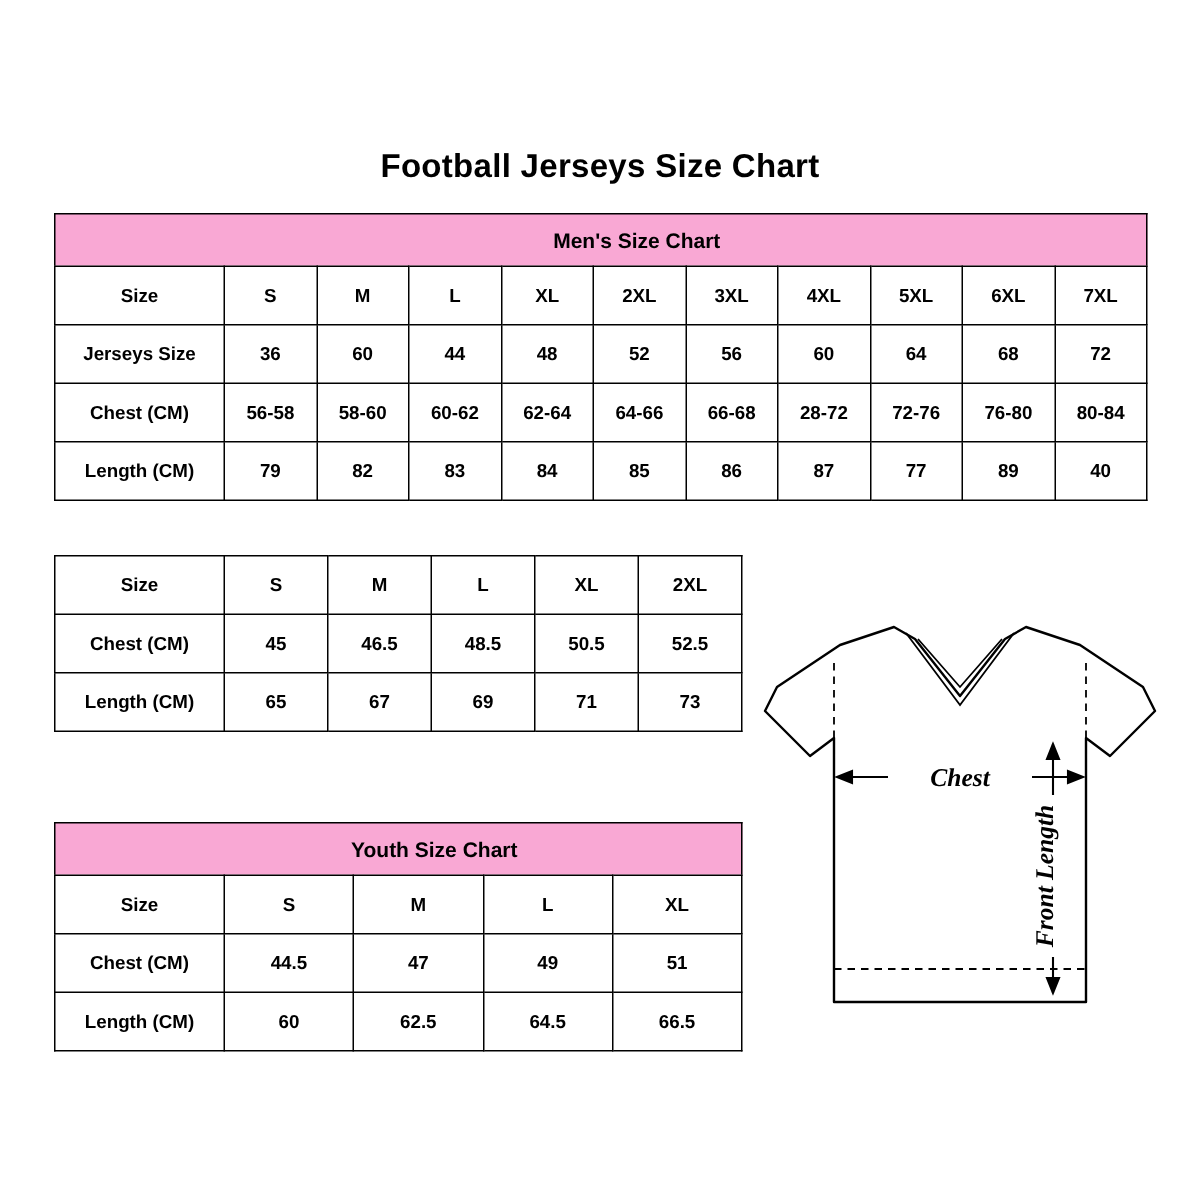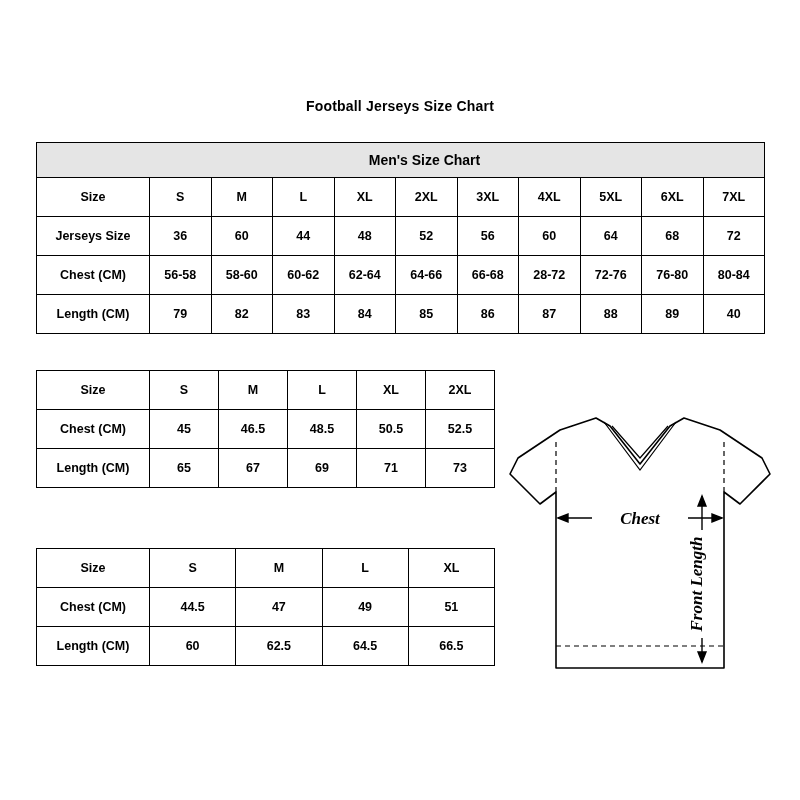--- a/index.html
+++ b/index.html
@@ -14,42 +14,42 @@
     color: #000000;
     position: relative;
     overflow: hidden;
   }
   #page-title {
     position: absolute;
     top: 98px;
     left: 0;
     width: 800px;
     text-align: center;
-    font-size: 14px;
+    font-size: 22px;
     font-weight: bold;
     letter-spacing: 0.2px;
   }
   table.size-table {
     border-collapse: collapse;
     table-layout: fixed;
     background: #ffffff;
   }
   table.size-table th,
   table.size-table td {
     border: 1px solid #000000;
     text-align: center;
     vertical-align: middle;
     font-size: 12.5px;
     font-weight: bold;
     padding: 0;
     height: 38px;
   }
   table.size-table caption.tbl-caption {
     caption-side: top;
-    background: #e5e5e5;
+    background: #f9a8d4;
     border: 1px solid #000000;
     border-bottom: none;
     font-size: 14px;
     font-weight: bold;
     height: 35px;
     line-height: 35px;
     box-sizing: border-box;
     padding-left: 48px;
   }
   table.size-table td.rowlabel,
@@ -171,21 +171,21 @@
       </tr>
       <tr>
         <td class="rowlabel">Length (CM)</td>
         <td>79</td>
         <td>82</td>
         <td>83</td>
         <td>84</td>
         <td>85</td>
         <td>86</td>
         <td>87</td>
-        <td>88</td>
+        <td>77</td>
         <td>89</td>
         <td>40</td>
       </tr>
     </tbody>
   </table>
 </div>
 
 <div id="womens-wrap">
   <table class="size-table">
     <colgroup>
@@ -220,20 +220,21 @@
         <td>69</td>
         <td>71</td>
         <td>73</td>
       </tr>
     </tbody>
   </table>
 </div>
 
 <div id="youth-wrap">
   <table class="size-table">
+    <caption class="tbl-caption">Youth Size Chart</caption>
     <colgroup>
       <col class="c0">
         <col class="cx">
         <col class="cx">
         <col class="cx">
         <col class="cx">
     </colgroup>
     <tbody>
       <tr>
         <td class="rowlabel">Size</td>

